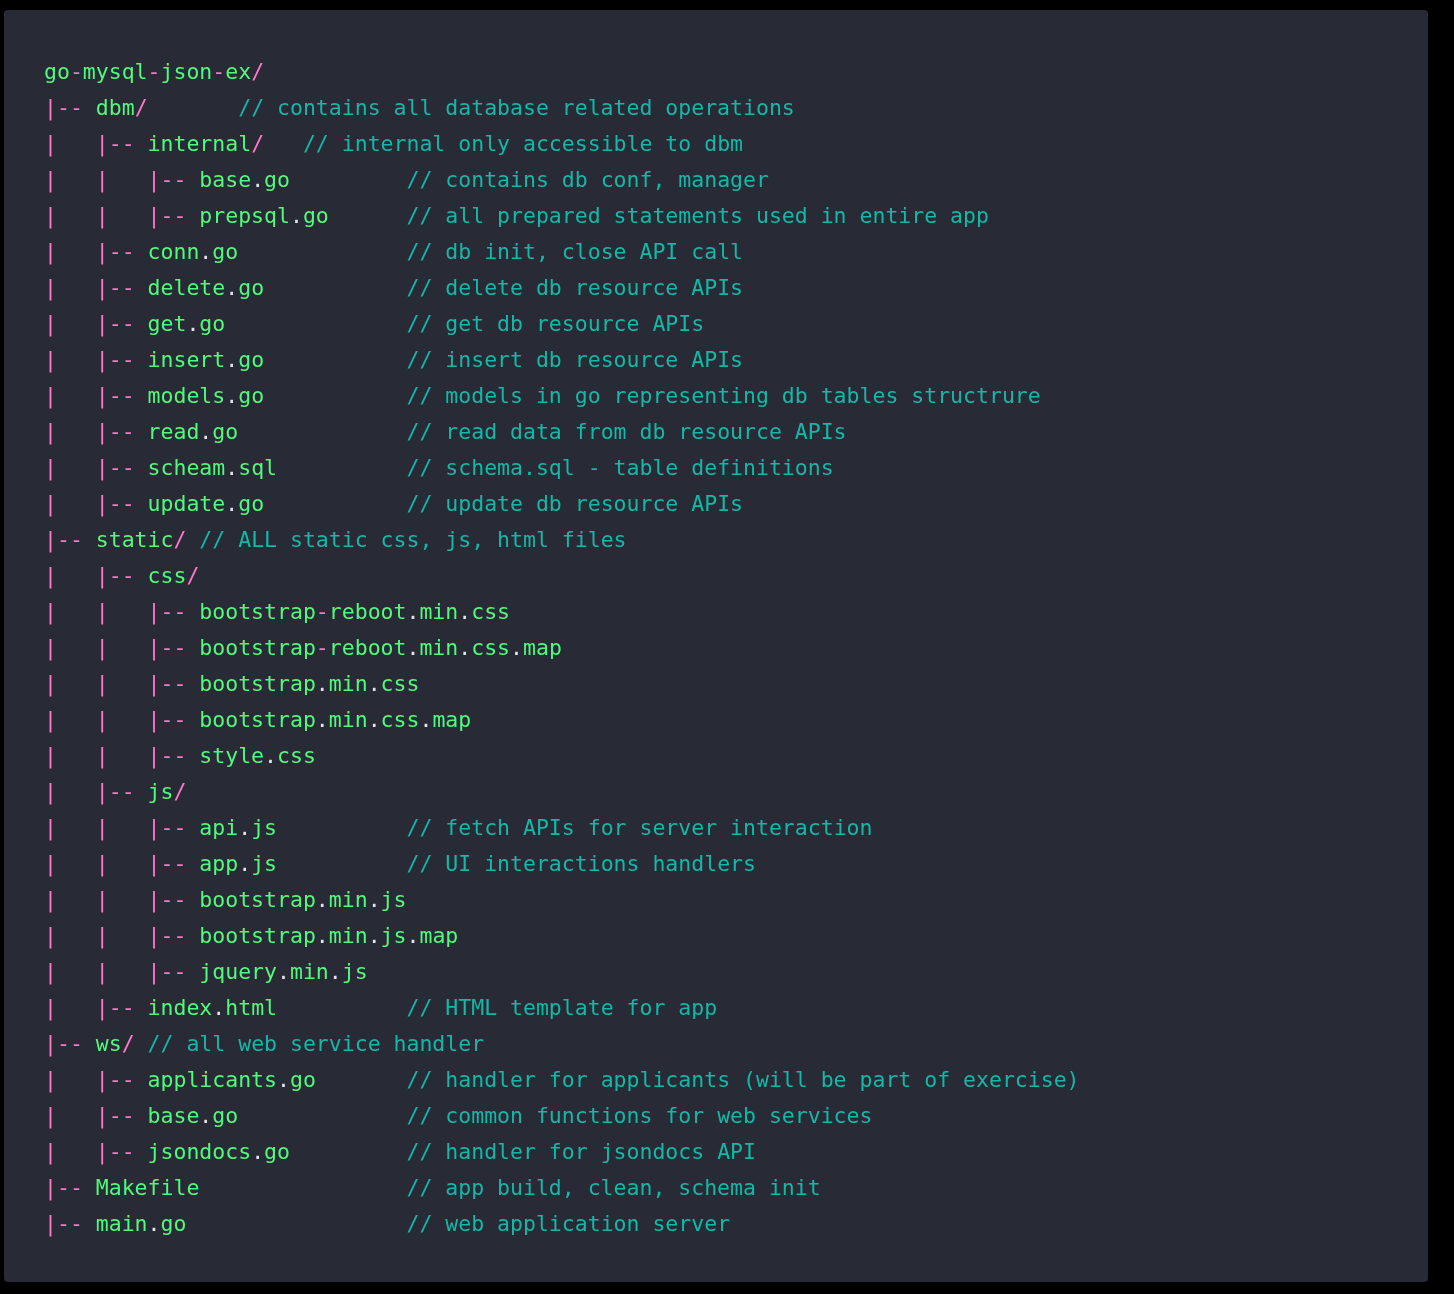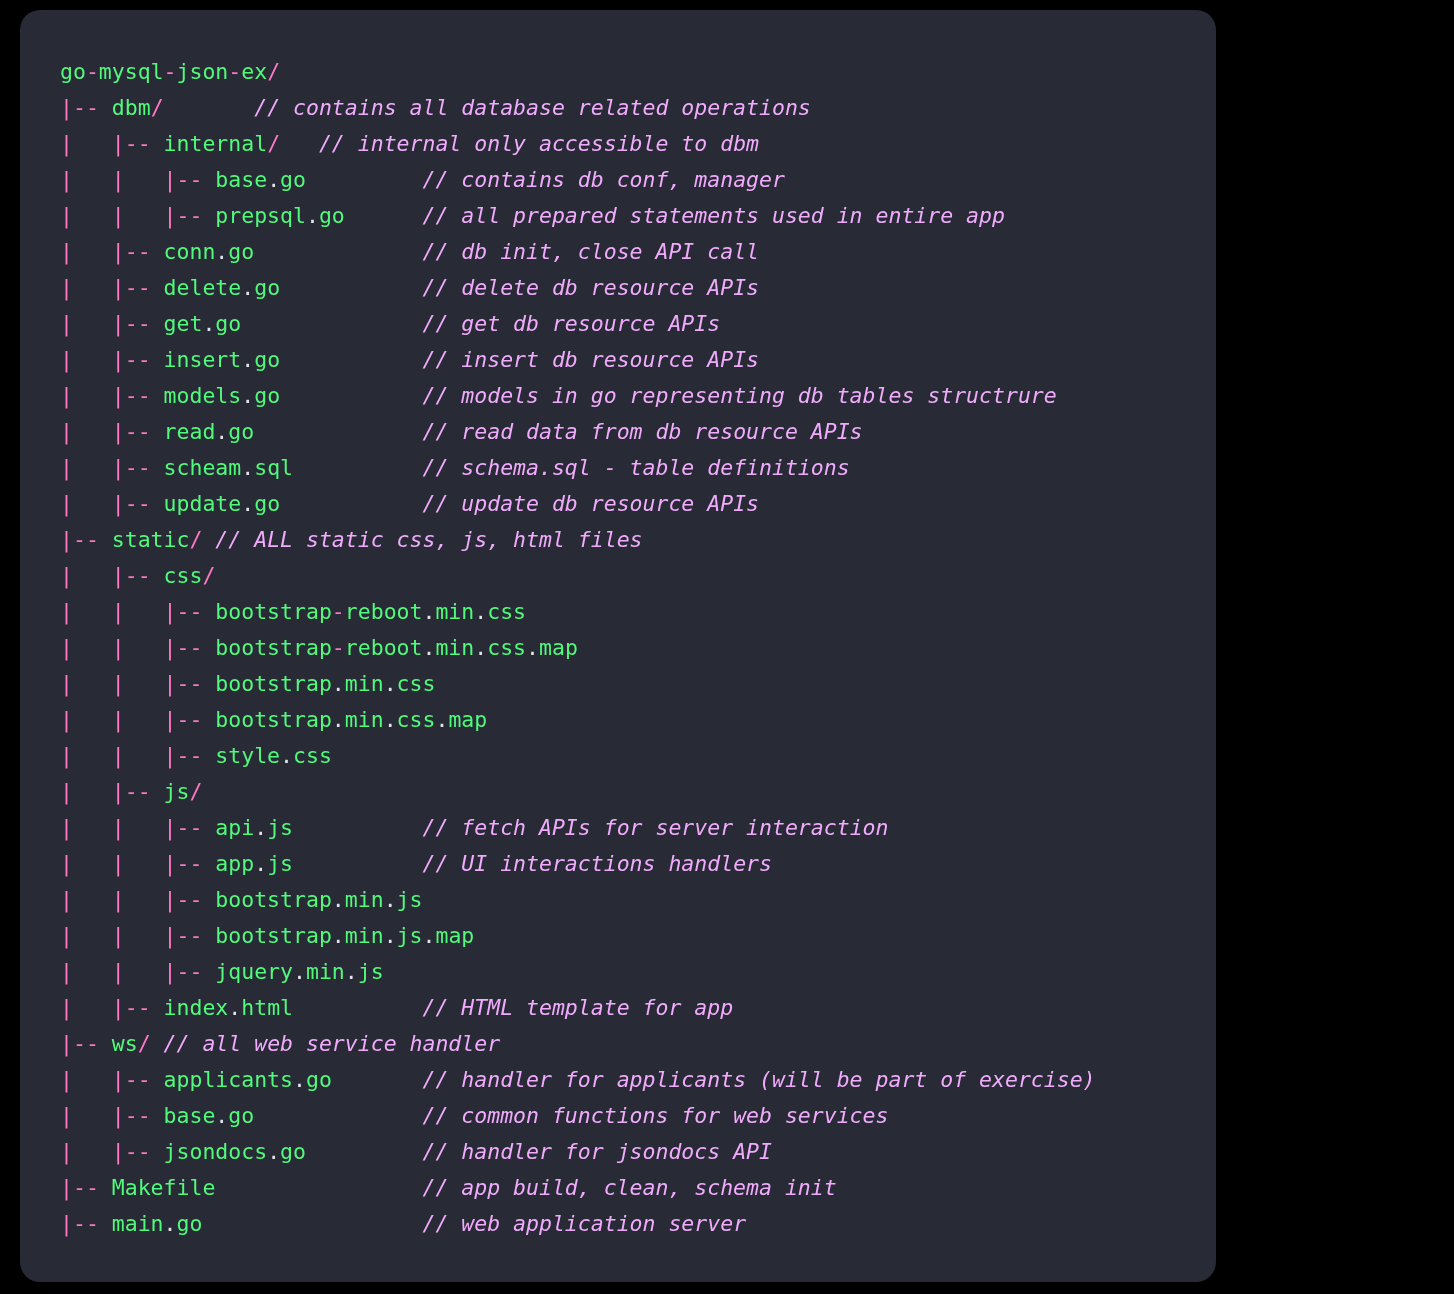--- a/index.html
+++ b/index.html
@@ -8,26 +8,26 @@
     background: #000000;
   }
   body {
     width: 1454px;
     height: 1294px;
     overflow: hidden;
     font-family: "DejaVu Sans Mono", "Liberation Mono", monospace;
   }
   #panel {
     position: absolute;
-    left: 20px;
+    left: 4px;
     top: 10px;
-    width: 1196px;
+    width: 1424px;
     height: 1272px;
     background: #282a36;
-    border-radius: 20px;
+    border-radius: 4px;
     box-sizing: border-box;
     overflow: hidden;
   }
   #tree {
     position: absolute;
     left: 40px;
     top: 44px;
     font-size: 21.5px;
     line-height: 36px;
     letter-spacing: 0px;
@@ -36,21 +36,21 @@
   }
   .line {
     white-space: pre;
     height: 36px;
   }
   .tok-tree   { color: #ff79c6; }
   .tok-name   { color: #50fa7b; }
   .tok-dot    { color: #e2e2ea; }
   .tok-dash   { color: #ff79c6; }
   .tok-slash  { color: #ff79c6; }
-  .tok-comment{ color: #f0abfc; font-style: italic; }
+  .tok-comment{ color: #14b8a6; }
   .tok-space  { color: transparent; }
 </style>
 </head>
 <body>
 
 <div id="panel">
   <div id="tree"><div class="line"><span><span class="tok-name">go</span><span class="tok-dash">-</span><span class="tok-name">mysql</span><span class="tok-dash">-</span><span class="tok-name">json</span><span class="tok-dash">-</span><span class="tok-name">ex</span><span class="tok-slash">/</span></span></div><div class="line"><span class="tok-tree">|-- </span><span><span class="tok-name">dbm</span><span class="tok-slash">/</span></span><span class="tok-space">       </span><span class="tok-comment">// contains all database related operations</span></div><div class="line"><span class="tok-tree">|   |-- </span><span><span class="tok-name">internal</span><span class="tok-slash">/</span></span><span class="tok-space">   </span><span class="tok-comment">// internal only accessible to dbm</span></div><div class="line"><span class="tok-tree">|   |   |-- </span><span><span class="tok-name">base</span><span class="tok-dot">.</span><span class="tok-name">go</span></span><span class="tok-space">         </span><span class="tok-comment">// contains db conf, manager</span></div><div class="line"><span class="tok-tree">|   |   |-- </span><span><span class="tok-name">prepsql</span><span class="tok-dot">.</span><span class="tok-name">go</span></span><span class="tok-space">      </span><span class="tok-comment">// all prepared statements used in entire app</span></div><div class="line"><span class="tok-tree">|   |-- </span><span><span class="tok-name">conn</span><span class="tok-dot">.</span><span class="tok-name">go</span></span><span class="tok-space">             </span><span class="tok-comment">// db init, close API call</span></div><div class="line"><span class="tok-tree">|   |-- </span><span><span class="tok-name">delete</span><span class="tok-dot">.</span><span class="tok-name">go</span></span><span class="tok-space">           </span><span class="tok-comment">// delete db resource APIs</span></div><div class="line"><span class="tok-tree">|   |-- </span><span><span class="tok-name">get</span><span class="tok-dot">.</span><span class="tok-name">go</span></span><span class="tok-space">              </span><span class="tok-comment">// get db resource APIs</span></div><div class="line"><span class="tok-tree">|   |-- </span><span><span class="tok-name">insert</span><span class="tok-dot">.</span><span class="tok-name">go</span></span><span class="tok-space">           </span><span class="tok-comment">// insert db resource APIs</span></div><div class="line"><span class="tok-tree">|   |-- </span><span><span class="tok-name">models</span><span class="tok-dot">.</span><span class="tok-name">go</span></span><span class="tok-space">           </span><span class="tok-comment">// models in go representing db tables structrure</span></div><div class="line"><span class="tok-tree">|   |-- </span><span><span class="tok-name">read</span><span class="tok-dot">.</span><span class="tok-name">go</span></span><span class="tok-space">             </span><span class="tok-comment">// read data from db resource APIs</span></div><div class="line"><span class="tok-tree">|   |-- </span><span><span class="tok-name">scheam</span><span class="tok-dot">.</span><span class="tok-name">sql</span></span><span class="tok-space">          </span><span class="tok-comment">// schema.sql - table definitions</span></div><div class="line"><span class="tok-tree">|   |-- </span><span><span class="tok-name">update</span><span class="tok-dot">.</span><span class="tok-name">go</span></span><span class="tok-space">           </span><span class="tok-comment">// update db resource APIs</span></div><div class="line"><span class="tok-tree">|-- </span><span><span class="tok-name">static</span><span class="tok-slash">/</span></span><span class="tok-space"> </span><span class="tok-comment">// ALL static css, js, html files</span></div><div class="line"><span class="tok-tree">|   |-- </span><span><span class="tok-name">css</span><span class="tok-slash">/</span></span></div><div class="line"><span class="tok-tree">|   |   |-- </span><span><span class="tok-name">bootstrap</span><span class="tok-dash">-</span><span class="tok-name">reboot</span><span class="tok-dot">.</span><span class="tok-name">min</span><span class="tok-dot">.</span><span class="tok-name">css</span></span></div><div class="line"><span class="tok-tree">|   |   |-- </span><span><span class="tok-name">bootstrap</span><span class="tok-dash">-</span><span class="tok-name">reboot</span><span class="tok-dot">.</span><span class="tok-name">min</span><span class="tok-dot">.</span><span class="tok-name">css</span><span class="tok-dot">.</span><span class="tok-name">map</span></span></div><div class="line"><span class="tok-tree">|   |   |-- </span><span><span class="tok-name">bootstrap</span><span class="tok-dot">.</span><span class="tok-name">min</span><span class="tok-dot">.</span><span class="tok-name">css</span></span></div><div class="line"><span class="tok-tree">|   |   |-- </span><span><span class="tok-name">bootstrap</span><span class="tok-dot">.</span><span class="tok-name">min</span><span class="tok-dot">.</span><span class="tok-name">css</span><span class="tok-dot">.</span><span class="tok-name">map</span></span></div><div class="line"><span class="tok-tree">|   |   |-- </span><span><span class="tok-name">style</span><span class="tok-dot">.</span><span class="tok-name">css</span></span></div><div class="line"><span class="tok-tree">|   |-- </span><span><span class="tok-name">js</span><span class="tok-slash">/</span></span></div><div class="line"><span class="tok-tree">|   |   |-- </span><span><span class="tok-name">api</span><span class="tok-dot">.</span><span class="tok-name">js</span></span><span class="tok-space">          </span><span class="tok-comment">// fetch APIs for server interaction</span></div><div class="line"><span class="tok-tree">|   |   |-- </span><span><span class="tok-name">app</span><span class="tok-dot">.</span><span class="tok-name">js</span></span><span class="tok-space">          </span><span class="tok-comment">// UI interactions handlers</span></div><div class="line"><span class="tok-tree">|   |   |-- </span><span><span class="tok-name">bootstrap</span><span class="tok-dot">.</span><span class="tok-name">min</span><span class="tok-dot">.</span><span class="tok-name">js</span></span></div><div class="line"><span class="tok-tree">|   |   |-- </span><span><span class="tok-name">bootstrap</span><span class="tok-dot">.</span><span class="tok-name">min</span><span class="tok-dot">.</span><span class="tok-name">js</span><span class="tok-dot">.</span><span class="tok-name">map</span></span></div><div class="line"><span class="tok-tree">|   |   |-- </span><span><span class="tok-name">jquery</span><span class="tok-dot">.</span><span class="tok-name">min</span><span class="tok-dot">.</span><span class="tok-name">js</span></span></div><div class="line"><span class="tok-tree">|   |-- </span><span><span class="tok-name">index</span><span class="tok-dot">.</span><span class="tok-name">html</span></span><span class="tok-space">          </span><span class="tok-comment">// HTML template for app</span></div><div class="line"><span class="tok-tree">|-- </span><span><span class="tok-name">ws</span><span class="tok-slash">/</span></span><span class="tok-space"> </span><span class="tok-comment">// all web service handler</span></div><div class="line"><span class="tok-tree">|   |-- </span><span><span class="tok-name">applicants</span><span class="tok-dot">.</span><span class="tok-name">go</span></span><span class="tok-space">       </span><span class="tok-comment">// handler for applicants (will be part of exercise)</span></div><div class="line"><span class="tok-tree">|   |-- </span><span><span class="tok-name">base</span><span class="tok-dot">.</span><span class="tok-name">go</span></span><span class="tok-space">             </span><span class="tok-comment">// common functions for web services</span></div><div class="line"><span class="tok-tree">|   |-- </span><span><span class="tok-name">jsondocs</span><span class="tok-dot">.</span><span class="tok-name">go</span></span><span class="tok-space">         </span><span class="tok-comment">// handler for jsondocs API</span></div><div class="line"><span class="tok-tree">|-- </span><span><span class="tok-name">Makefile</span></span><span class="tok-space">                </span><span class="tok-comment">// app build, clean, schema init</span></div><div class="line"><span class="tok-tree">|-- </span><span><span class="tok-name">main</span><span class="tok-dot">.</span><span class="tok-name">go</span></span><span class="tok-space">                 </span><span class="tok-comment">// web application server</span></div></div>
 </div>
 
 </body></html>

